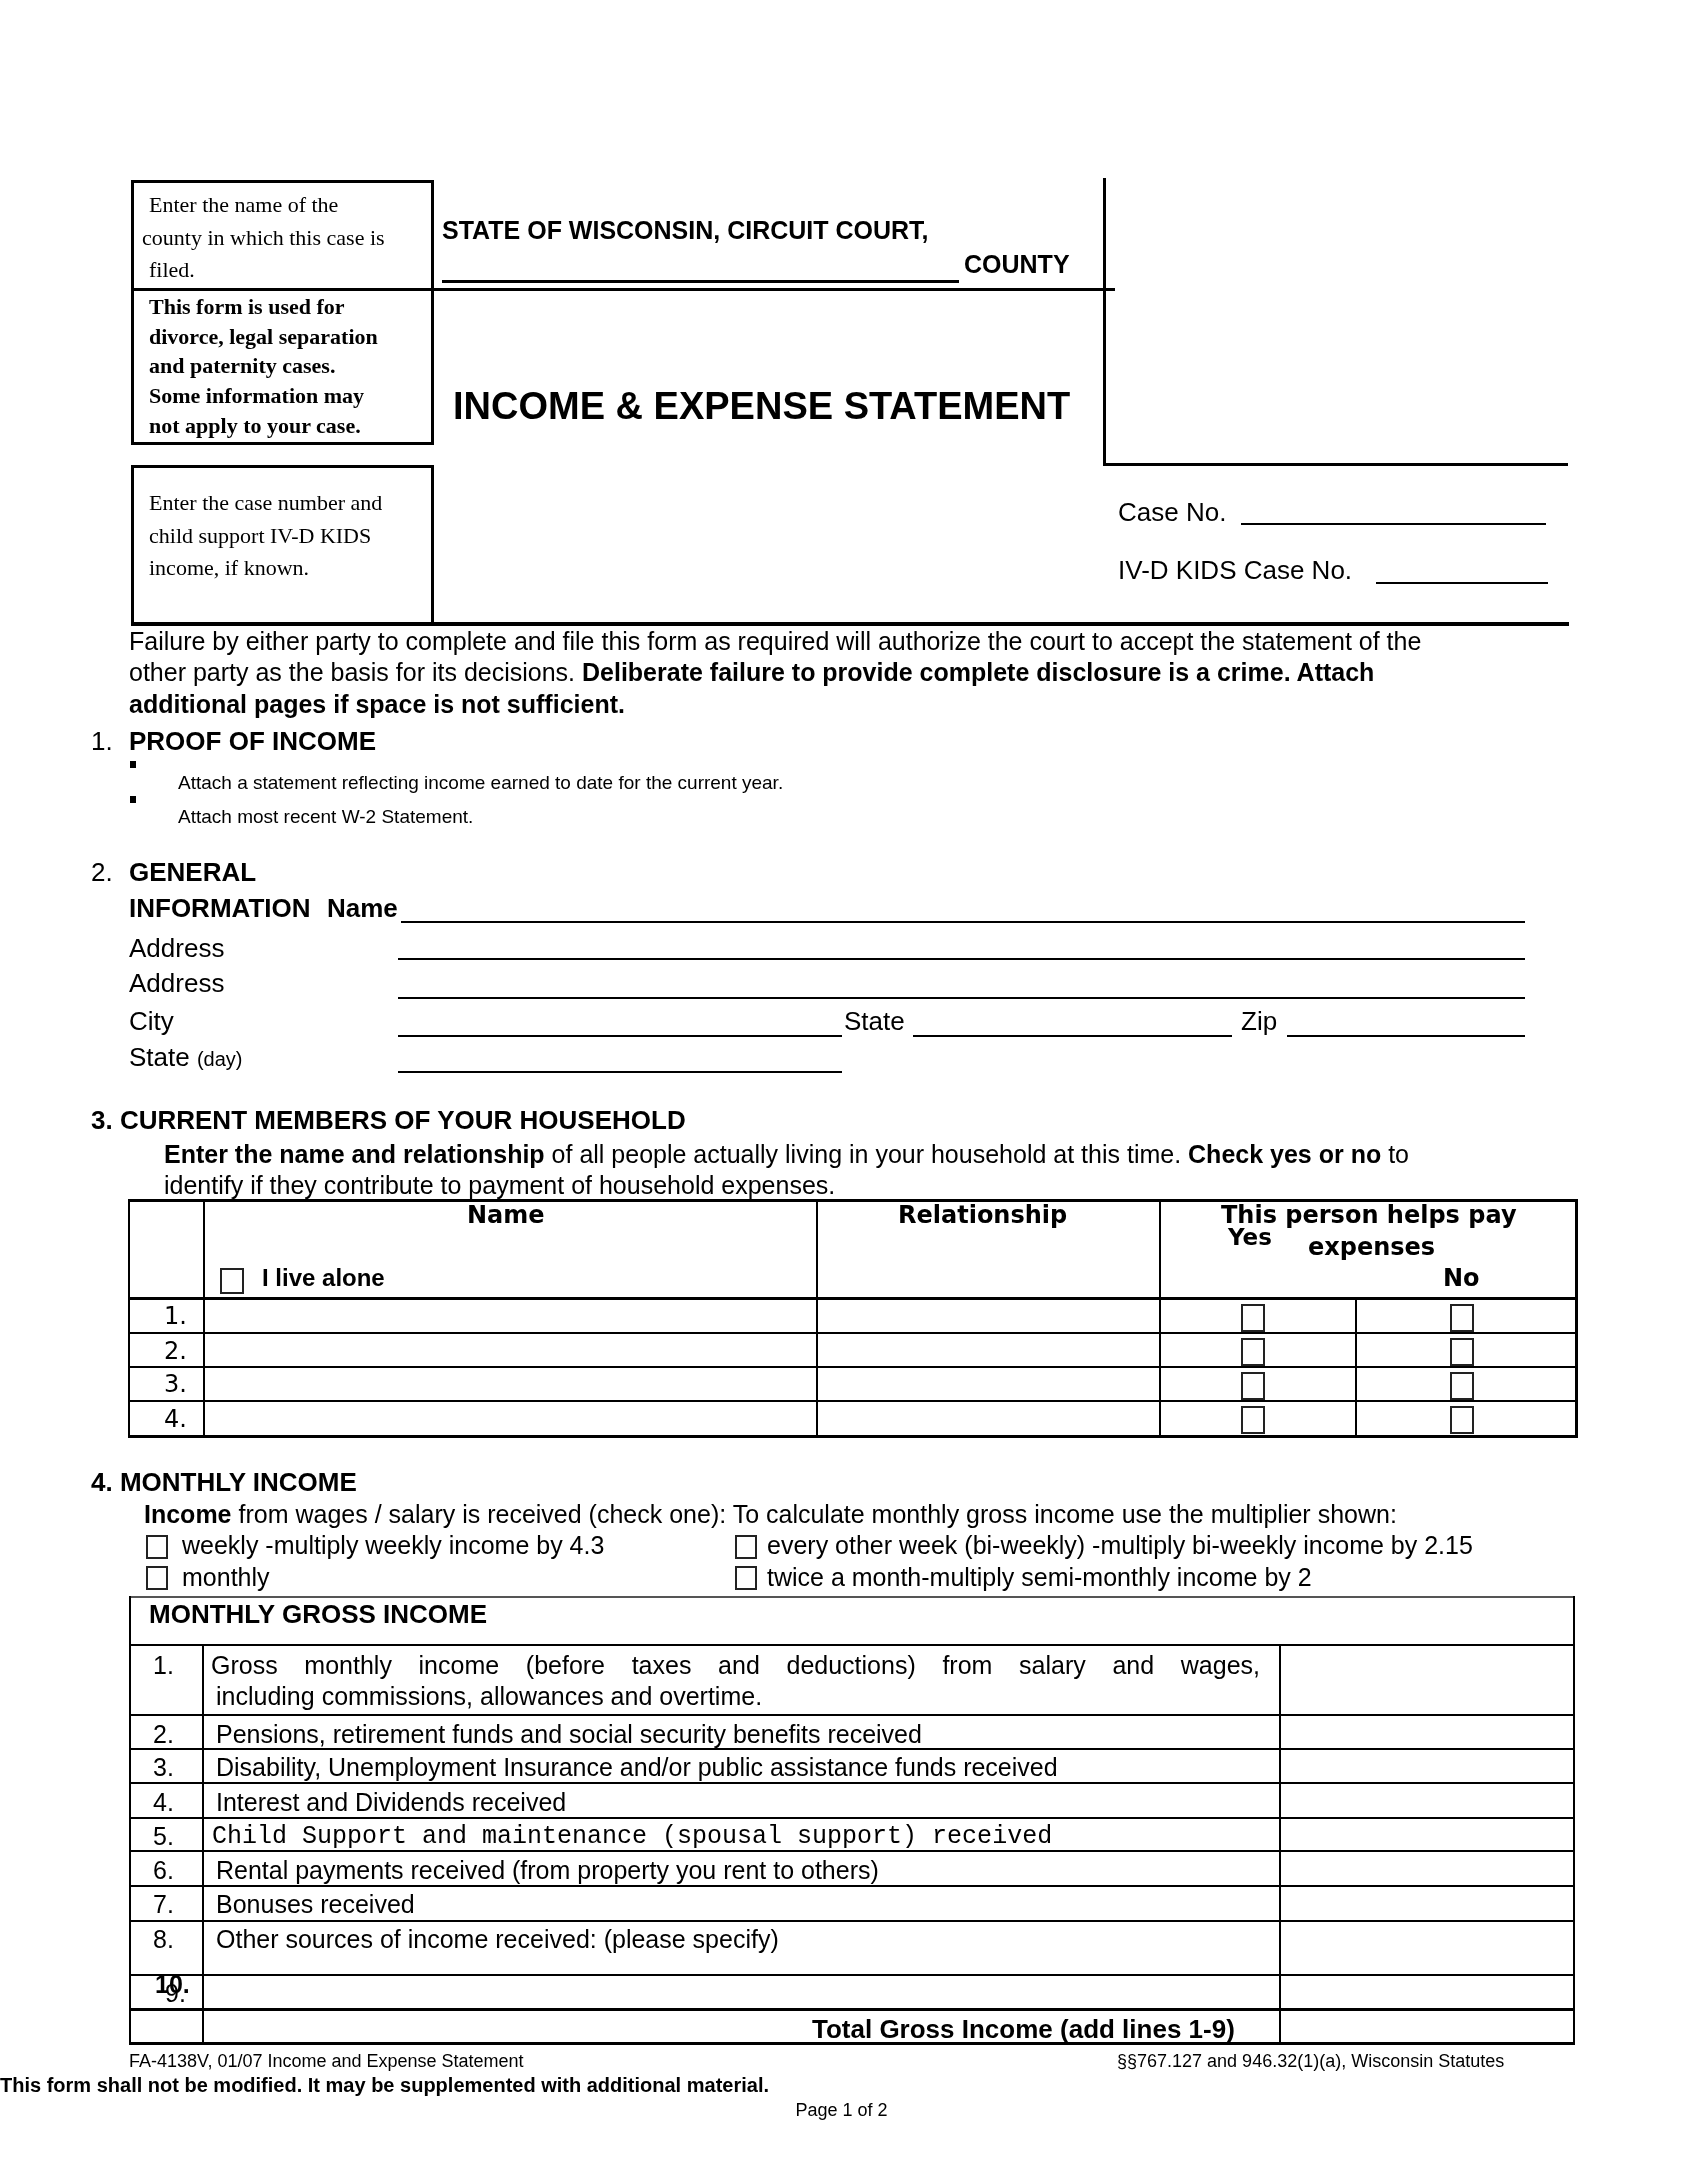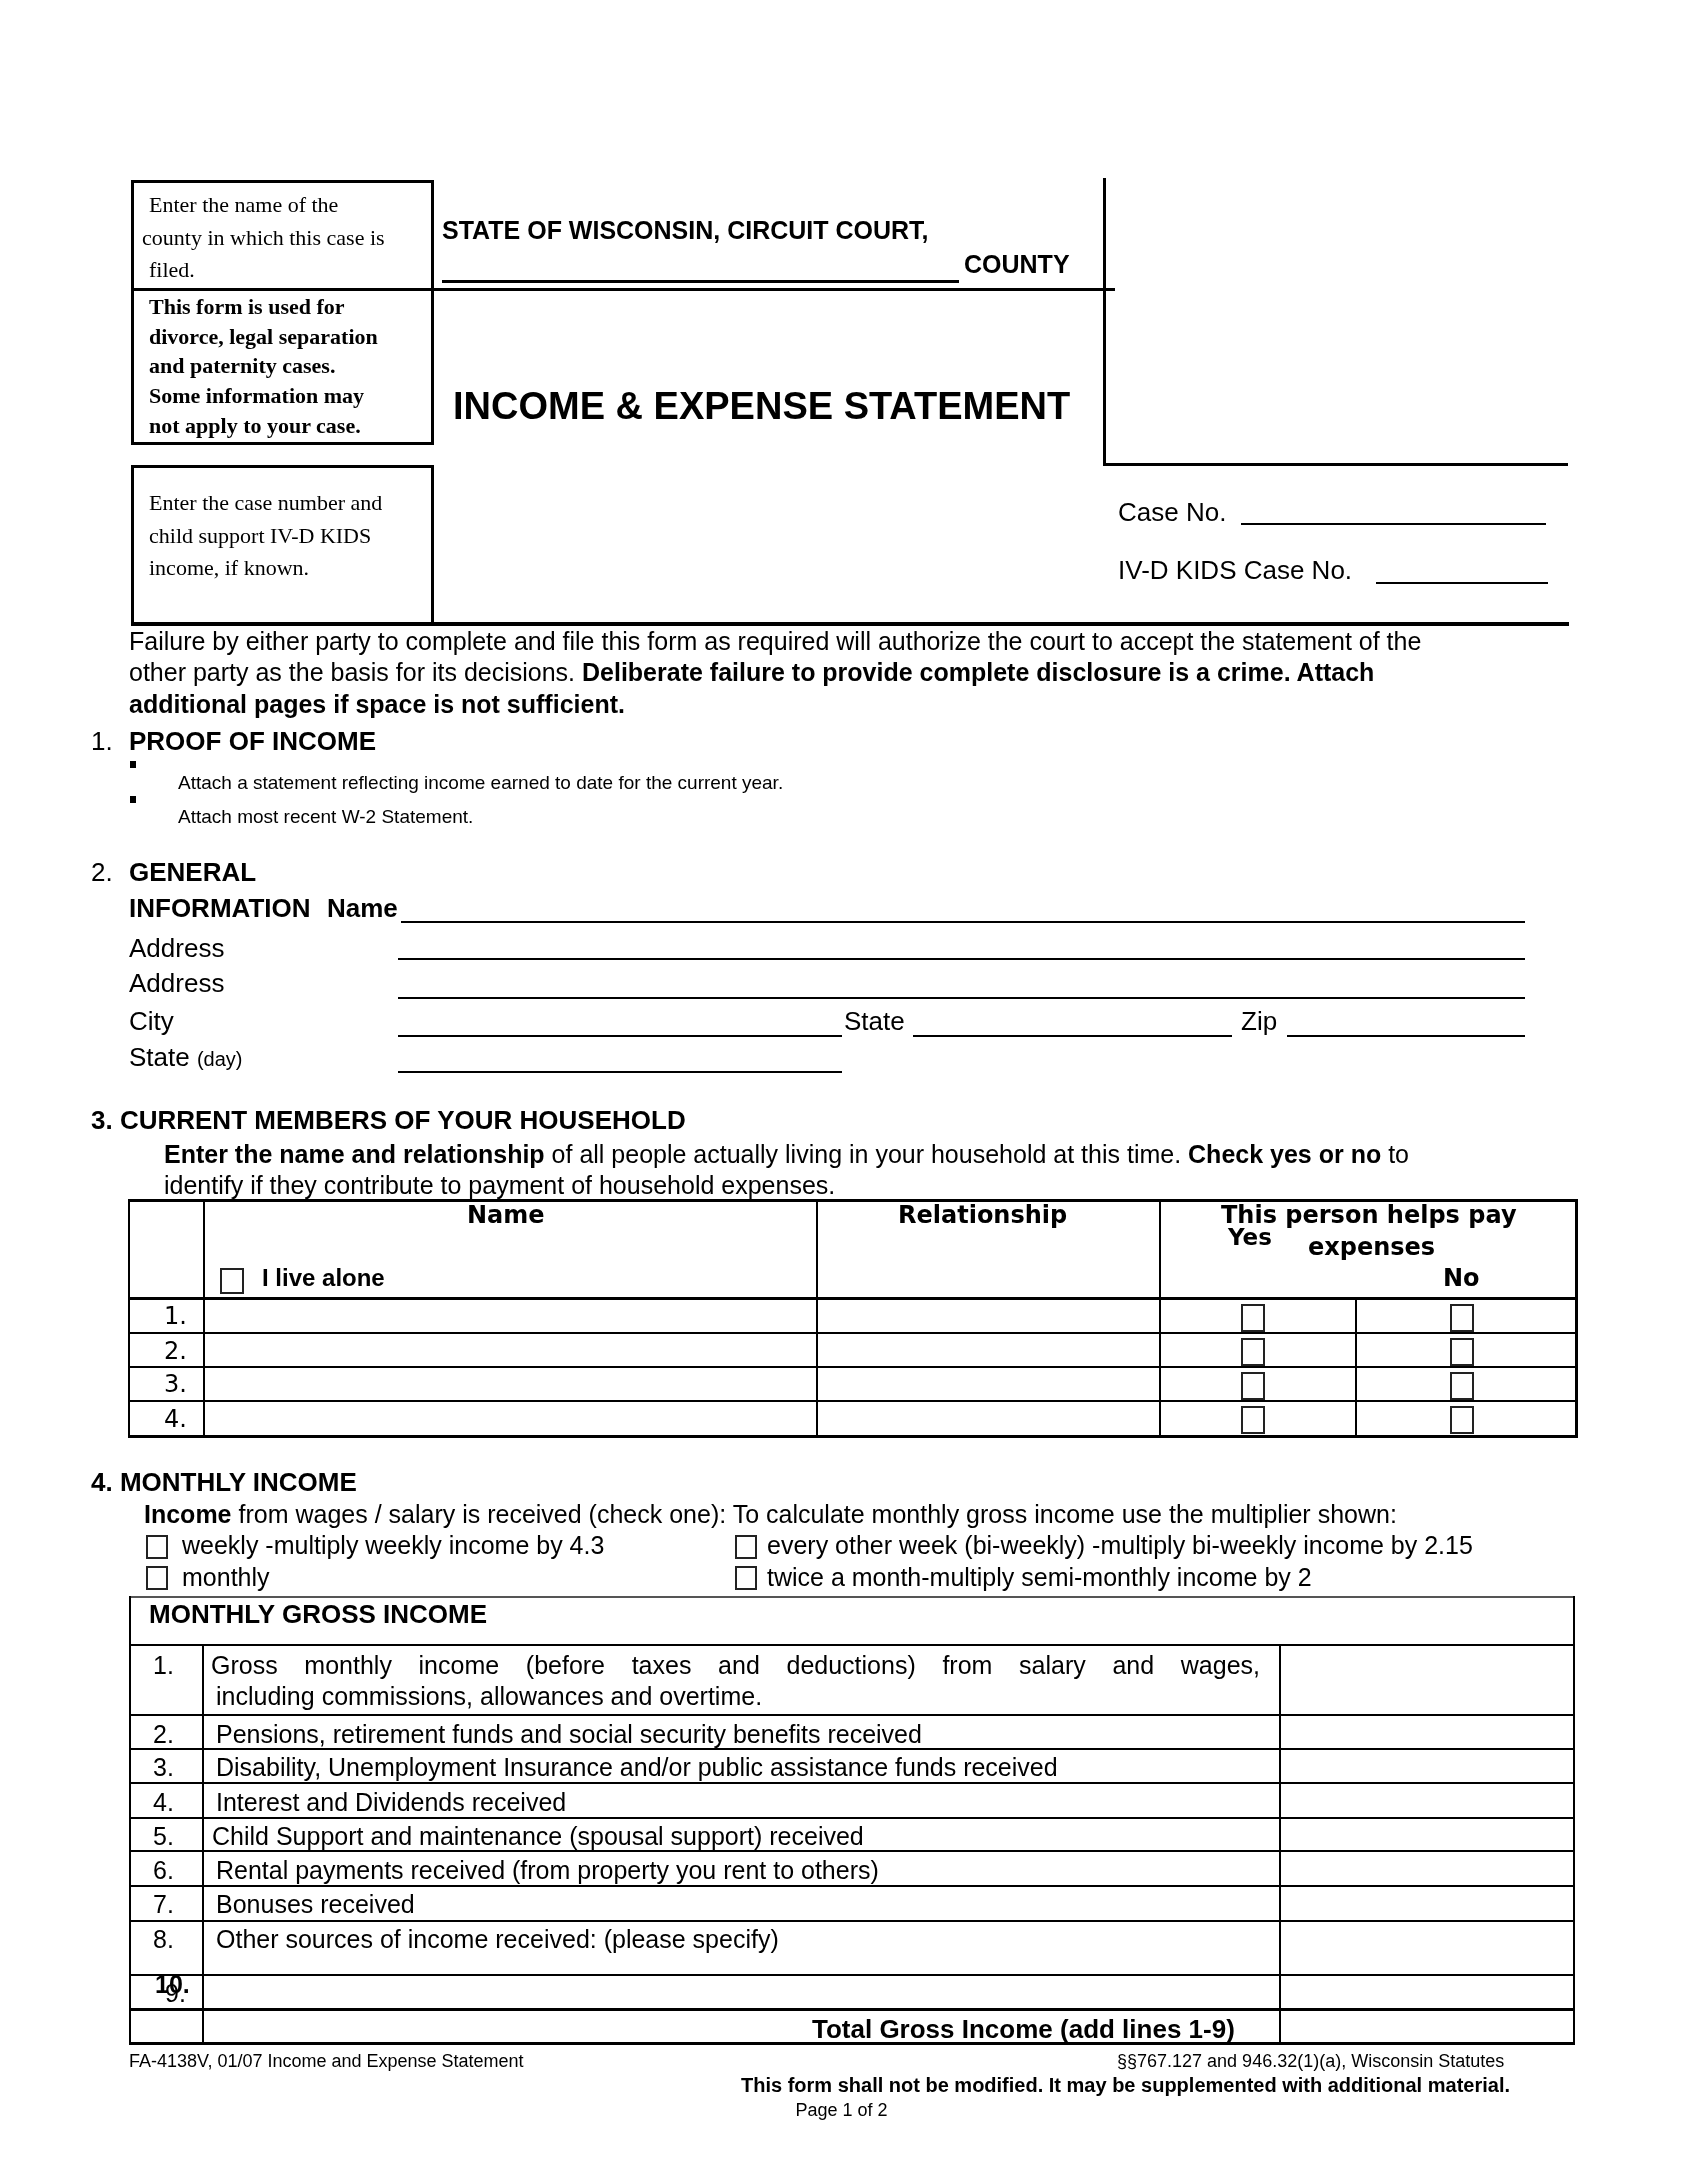--- a/index.html
+++ b/index.html
@@ -205,21 +205,21 @@
 
     <div class="t" style="left:153px;top:1753px;font-size:25px;">3.</div>
     <div class="t" style="left:216px;top:1753px;font-size:25px;">Disability, Unemployment Insurance and/or public assistance funds received</div>
     <div class="cell" style="left:1281px;top:1750px;width:292px;height:32px;"></div>
 
     <div class="t" style="left:153px;top:1788px;font-size:25px;">4.</div>
     <div class="t" style="left:216px;top:1788px;font-size:25px;">Interest and Dividends received</div>
     <div class="cell" style="left:1281px;top:1784px;width:292px;height:33px;"></div>
 
     <div class="t" style="left:153px;top:1822px;font-size:25px;">5.</div>
-    <div class="t" style="left:212px;top:1822px;font-size:25px;">Child Support and maintenance (spousal support) received</div>
+    <div class="t" style="left:212px;top:1822px;font-size:25px;font-family:Liberation Mono, monospace;">Child Support and maintenance (spousal support) received</div>
     <div class="cell" style="left:1281px;top:1819px;width:292px;height:32px;"></div>
 
     <div class="t" style="left:153px;top:1856px;font-size:25px;">6.</div>
     <div class="t" style="left:216px;top:1856px;font-size:25px;">Rental payments received (from property you rent to others)</div>
     <div class="cell" style="left:1281px;top:1852px;width:292px;height:33px;"></div>
 
     <div class="t" style="left:153px;top:1890px;font-size:25px;">7.</div>
     <div class="t" style="left:216px;top:1890px;font-size:25px;">Bonuses received</div>
     <div class="cell" style="left:1281px;top:1887px;width:292px;height:33px;"></div>
 
@@ -233,16 +233,16 @@
 
     <div class="t b" style="left:155px;top:1970px;font-size:25px;">10.</div>
     <div class="t b" style="left:812px;top:2014px;font-size:26px;">Total Gross Income (add lines 1-9)</div>
     <div class="cell" style="left:1281px;top:2011px;width:292px;height:32px;"></div>
   </div>
 </div>
 
 <div>
   <div class="t" style="left:129px;top:2051px;font-size:18px;">FA-4138V, 01/07 Income and Expense Statement</div>
   <div class="t" style="left:1117px;top:2051px;font-size:18px;">§§767.127 and 946.32(1)(a), Wisconsin Statutes</div>
-  <div class="t b" style="left:0;width:1510px;text-align:right;top:2074px;font-size:20px;">This form shall not be modified. It may be supplemented with additional material.</div>
+  <div class="t b" style="left:0;width:1510px;text-align:left;top:2074px;font-size:20px;">This form shall not be modified. It may be supplemented with additional material.</div>
   <div class="t" style="left:0;width:1683px;text-align:center;top:2100px;font-size:18px;">Page 1 of 2</div>
 </div>
 
 
 </body></html>

